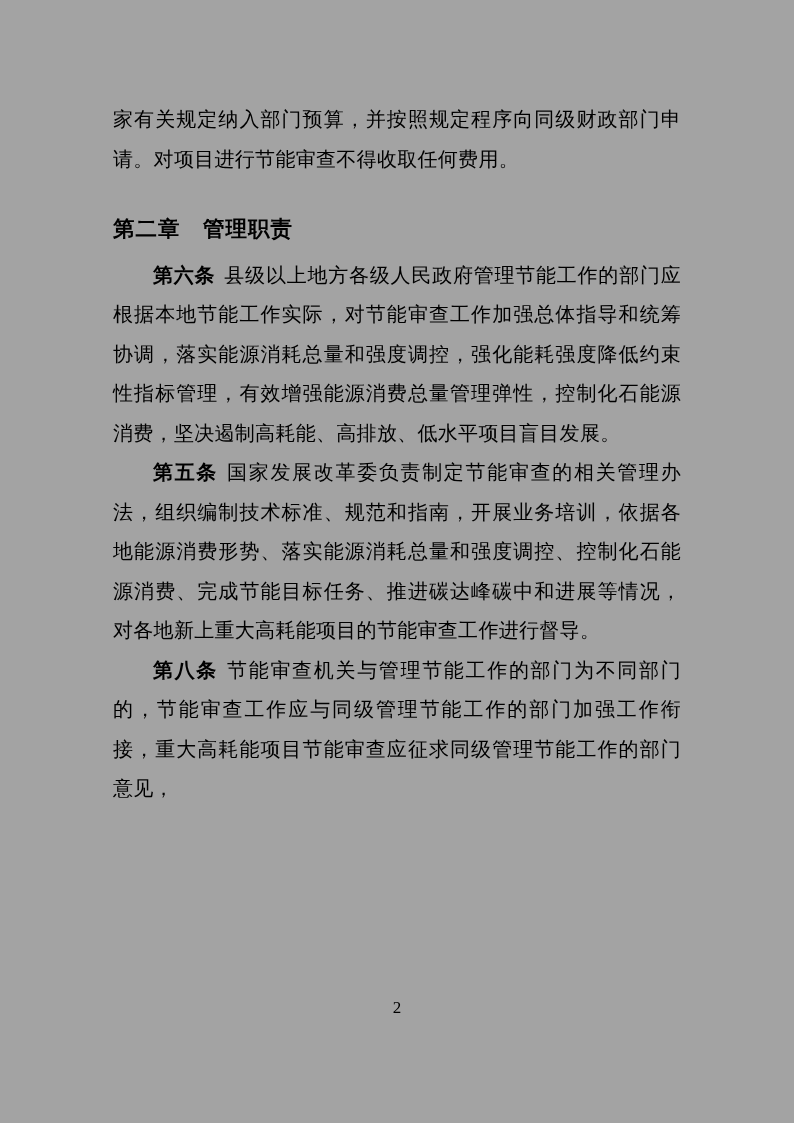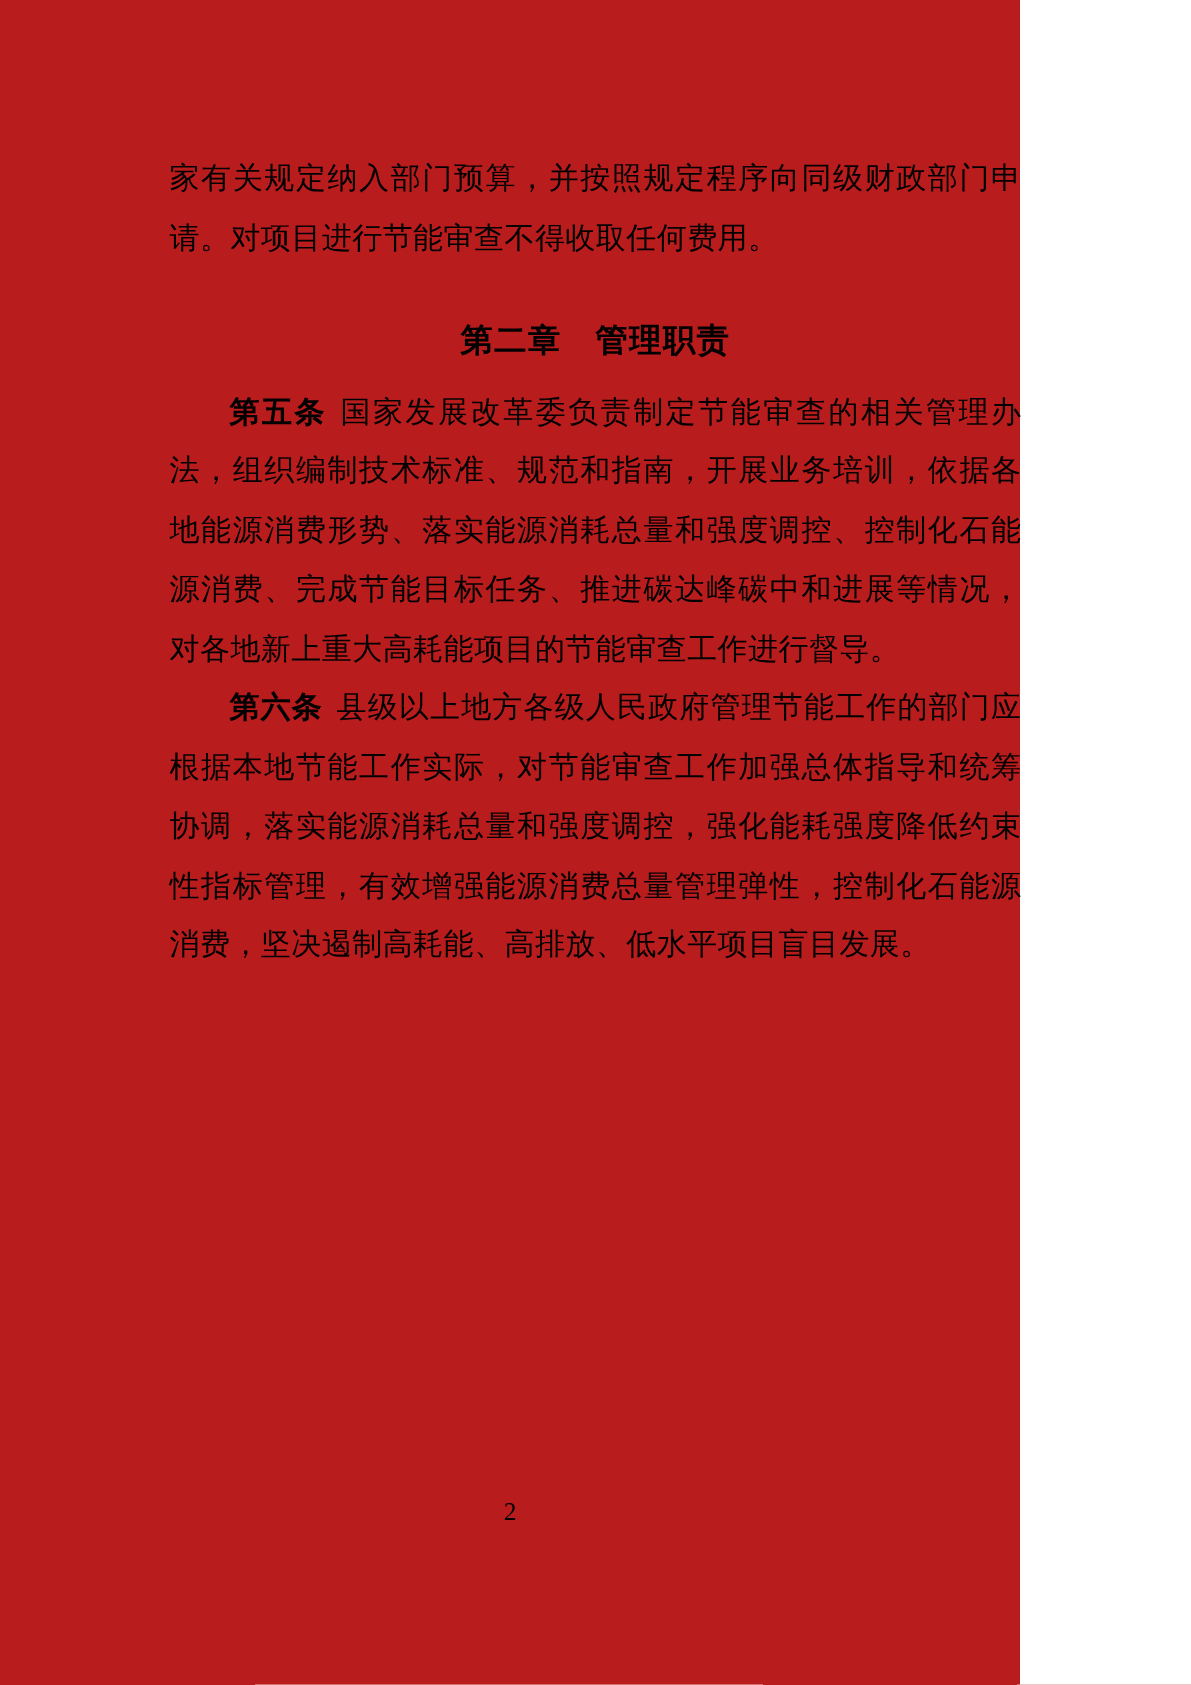--- a/index.html
+++ b/index.html
@@ -10,23 +10,23 @@
   }
   body {
     width: 794px;
     height: 1123px;
     font-family: "Liberation Serif", "DejaVu Serif", serif;
     color: #000000;
     overflow: hidden;
   }
   .page {
     position: relative;
-    width: 680px;
+    width: 794px;
     height: 1123px;
-    background: #b91c1c;
+    background: #a3a3a3;
   }
   .content {
     position: absolute;
     left: 113px;
     top: 100px;
     width: 568px;
   }
   .para {
     margin: 0;
     font-size: 20px;
@@ -34,26 +34,26 @@
     letter-spacing: 0.3px;
     text-align: justify;
     text-justify: inter-ideograph;
     text-indent: 2em;
   }
   .para.no-indent {
     text-indent: 0;
   }
   .chapter-heading {
     margin: 31px 0 6px 0;
-    font-family: Liberation Mono, monospace;
+    font-family: Liberation Serif, serif;
     font-weight: 700;
     font-size: 21.5px;
     line-height: 39.5px;
     letter-spacing: 1px;
-    text-align: center;
+    text-align: left;
     color: #000000;
   }
   .article-label {
     font-weight: 700;
     font-family: "Liberation Sans", "DejaVu Sans", sans-serif;
     margin-right: 0.45em;
   }
   .page-number {
     position: absolute;
     left: 0;
@@ -68,22 +68,23 @@
 </head>
 <body>
 
 <div class="page">
   <div class="content">
 
     <p class="para no-indent">家有关规定纳入部门预算，并按照规定程序向同级财政部门申请。对项目进行节能审查不得收取任何费用。</p>
 
     <h2 class="chapter-heading">第二章　管理职责</h2>
 
+    <p class="para"><span class="article-label">第六条</span><span>县级以上地方各级人民政府管理节能工作的部门应根据本地节能工作实际，对节能审查工作加强总体指导和统筹协调，落实能源消耗总量和强度调控，强化能耗强度降低约束性指标管理，有效增强能源消费总量管理弹性，控制化石能源消费，坚决遏制高耗能、高排放、低水平项目盲目发展。</span></p>
+
     <p class="para"><span class="article-label">第五条</span><span>国家发展改革委负责制定节能审查的相关管理办法，组织编制技术标准、规范和指南，开展业务培训，依据各地能源消费形势、落实能源消耗总量和强度调控、控制化石能源消费、完成节能目标任务、推进碳达峰碳中和进展等情况，对各地新上重大高耗能项目的节能审查工作进行督导。</span></p>
 
-    <p class="para"><span class="article-label">第六条</span><span>县级以上地方各级人民政府管理节能工作的部门应根据本地节能工作实际，对节能审查工作加强总体指导和统筹协调，落实能源消耗总量和强度调控，强化能耗强度降低约束性指标管理，有效增强能源消费总量管理弹性，控制化石能源消费，坚决遏制高耗能、高排放、低水平项目盲目发展。</span></p>
 
-
+    <p class="para"><span class="article-label">第八条</span><span>节能审查机关与管理节能工作的部门为不同部门的，节能审查工作应与同级管理节能工作的部门加强工作衔接，重大高耗能项目节能审查应征求同级管理节能工作的部门意见，</span></p>
 
   </div>
 
   <div class="page-number">2</div>
 </div>
 
 </body></html>

